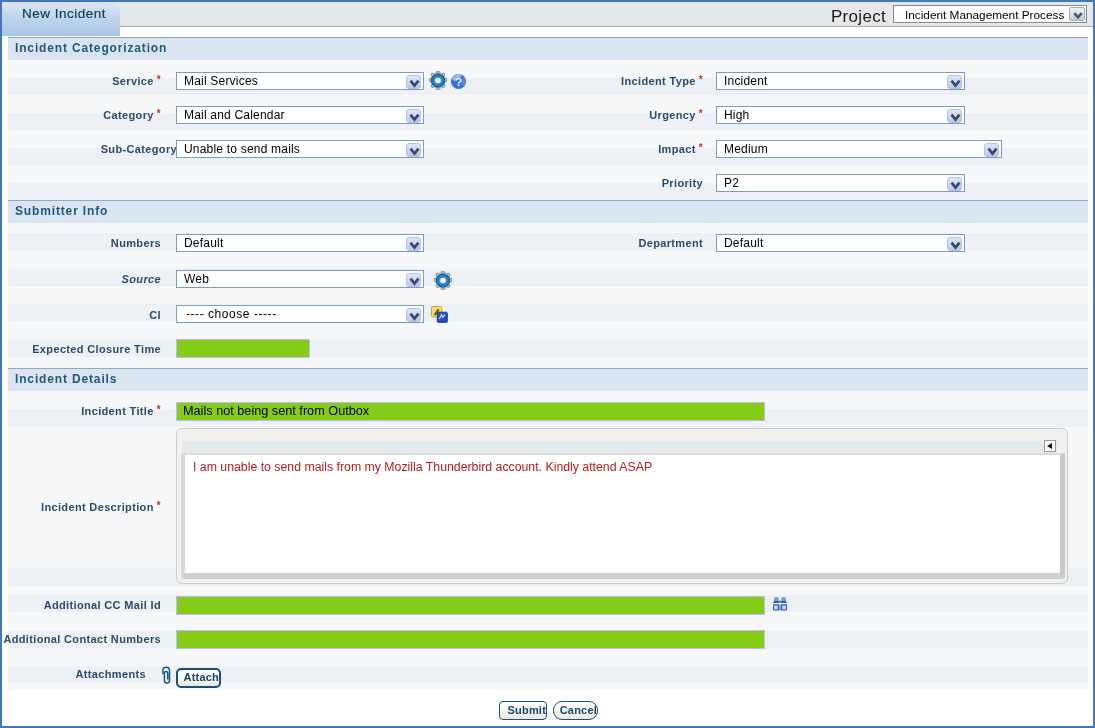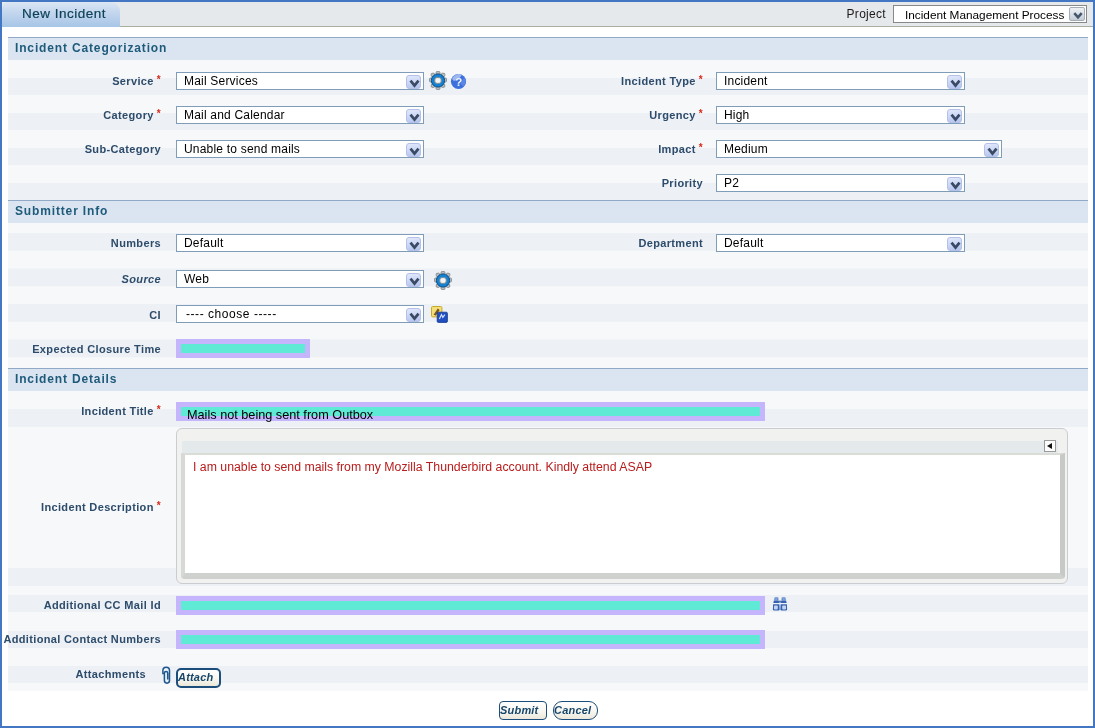--- a/index.html
+++ b/index.html
@@ -5,27 +5,27 @@
   * { margin:0; padding:0; box-sizing:border-box; }
   html,body { width:1095px; height:728px; }
   body { font-family:"Liberation Sans", sans-serif; position:relative; background:#fff; }
   .page { position:absolute; left:0; top:0; width:1095px; height:728px;
           border:2px solid #4377c4; background:#fff; }
   .abs { position:absolute; }
 
   
   .topbar { position:absolute; left:0; top:0; width:1091px; height:25px;
             background:#e6e9ec; border-bottom:1px solid #a9ad9e; }
-  .tab { position:absolute; left:0; top:0; width:118px; height:25px;
+  .tab { position:absolute; left:0; top:0; width:118px; height:34px;
          background:linear-gradient(180deg,#dbe6f5 0%,#c3d6ee 42%,#a7c5e6 100%);
          border-radius:7px 9px 0 0;
          color:#0d4257; font-size:13.5px; letter-spacing:0.5px; -webkit-text-stroke:0.2px #0d4257;
          text-align:center; line-height:24px; padding-left:6px; }
   .projlbl { position:absolute; top:5px; left:784px; width:100px; text-align:right;
-             font-size:12px; color:#1a1a1a; letter-spacing:0.3px;}
+             font-size:17px; color:#1a1a1a; letter-spacing:0.3px;}
   
   .sechead { position:absolute; left:6px; width:1080px; height:23px;
              background:#dbe5f1; border-top:1px solid #8fa9c6;
              color:#1e5a7a; font-size:12px; font-weight:bold; letter-spacing:0.85px;
              line-height:21px; padding-left:7px; }
   
   .s1 { position:absolute; left:6px; top:58px; width:1080px; height:140px;
         background:repeating-linear-gradient(180deg,#f6f8f9 0 18px,#edf1f5 18px 35px); }
   .s2 { position:absolute; left:6px; top:221px; width:1080px; height:145px;
         background:linear-gradient(180deg,#edf1f5 0 18px,#f6f8f9 18px 35.5px) 0 10px / 100% 35.5px repeat-y; }
@@ -41,26 +41,26 @@
   .req { color:#d5281b; font-size:10px; position:relative; top:-2px; margin-left:3px; }
 
   
   .sel { position:absolute; height:18px; background:#fff; border:1px solid #7f9db9; }
   .sel .tx { position:absolute; left:7px; top:1px; font-size:12px; color:#000; letter-spacing:0.2px; }
   .sel .btn { position:absolute; right:2px; top:2px; width:15px; height:14px; border-radius:3px;
               background:linear-gradient(170deg,#e2e9fb 0%,#ccd7f6 50%,#b3c3ee 100%);
               border:1px solid #b3c0e8; }
   .sel .btn svg { position:absolute; left:1px; top:3px; }
   
-  .inp { position:absolute; height:19px; background:#5eead4; border:5px solid #c4b5fd; }
+  .inp { position:absolute; height:19px; background:#84cc16; border:1px solid #c4b5fd; }
   .inp .tx { position:absolute; left:6px; top:1px; font-size:12px; color:#000; }
 
   .btn2 { position:absolute; height:20px; border:1px solid #1d4d7a; border-radius:4px;
           background:linear-gradient(180deg,#ffffff 0%,#f8f6f0 55%,#ebe7da 100%);
-          color:#17466b; font-size:11px; letter-spacing:0.2px; font-weight:bold; text-align:left;font-style:italic; }
+          color:#17466b; font-size:11px; letter-spacing:0.2px; font-weight:bold; text-align:right; }
 </style>
 </head>
 <body>
 <div class="page">
   <div class="topbar">
     <div class="tab">New Incident</div>
     <div class="projlbl">Project</div>
   </div>
 
   <div class="sel" style="left:891px;top:3px;width:194px;border-color:#888888;">
@@ -119,21 +119,21 @@
   <div class="sel" style="left:714px;top:104px;width:249px;">
     <span class="tx">High</span>
       <span class="btn">
         <svg width="13" height="9" viewBox="0 0 13 9">
           <path d="M2.5 1.6 L6.5 6.6 L10.5 1.6" fill="none" stroke="#39496310" stroke-width="0"></path>
           <path d="M2.5 1.6 L6.5 6.6 L10.5 1.6" fill="none" stroke="#3a4a64" stroke-width="2.7"></path>
         </svg>
       </span>
   </div>
 
-  <div class="lbl lbl-l" style="top:141px;">Sub-Category</div>
+  <div class="lbl lbl-l" style="top:141px;margin-left:16px;">Sub-Category</div>
   <div class="sel" style="left:174px;top:138px;width:248px;">
     <span class="tx">Unable to send mails</span>
       <span class="btn">
         <svg width="13" height="9" viewBox="0 0 13 9">
           <path d="M2.5 1.6 L6.5 6.6 L10.5 1.6" fill="none" stroke="#39496310" stroke-width="0"></path>
           <path d="M2.5 1.6 L6.5 6.6 L10.5 1.6" fill="none" stroke="#3a4a64" stroke-width="2.7"></path>
         </svg>
       </span>
   </div>
   <div class="lbl lbl-r" style="top:141px;">Impact<span class="req">*</span></div>

